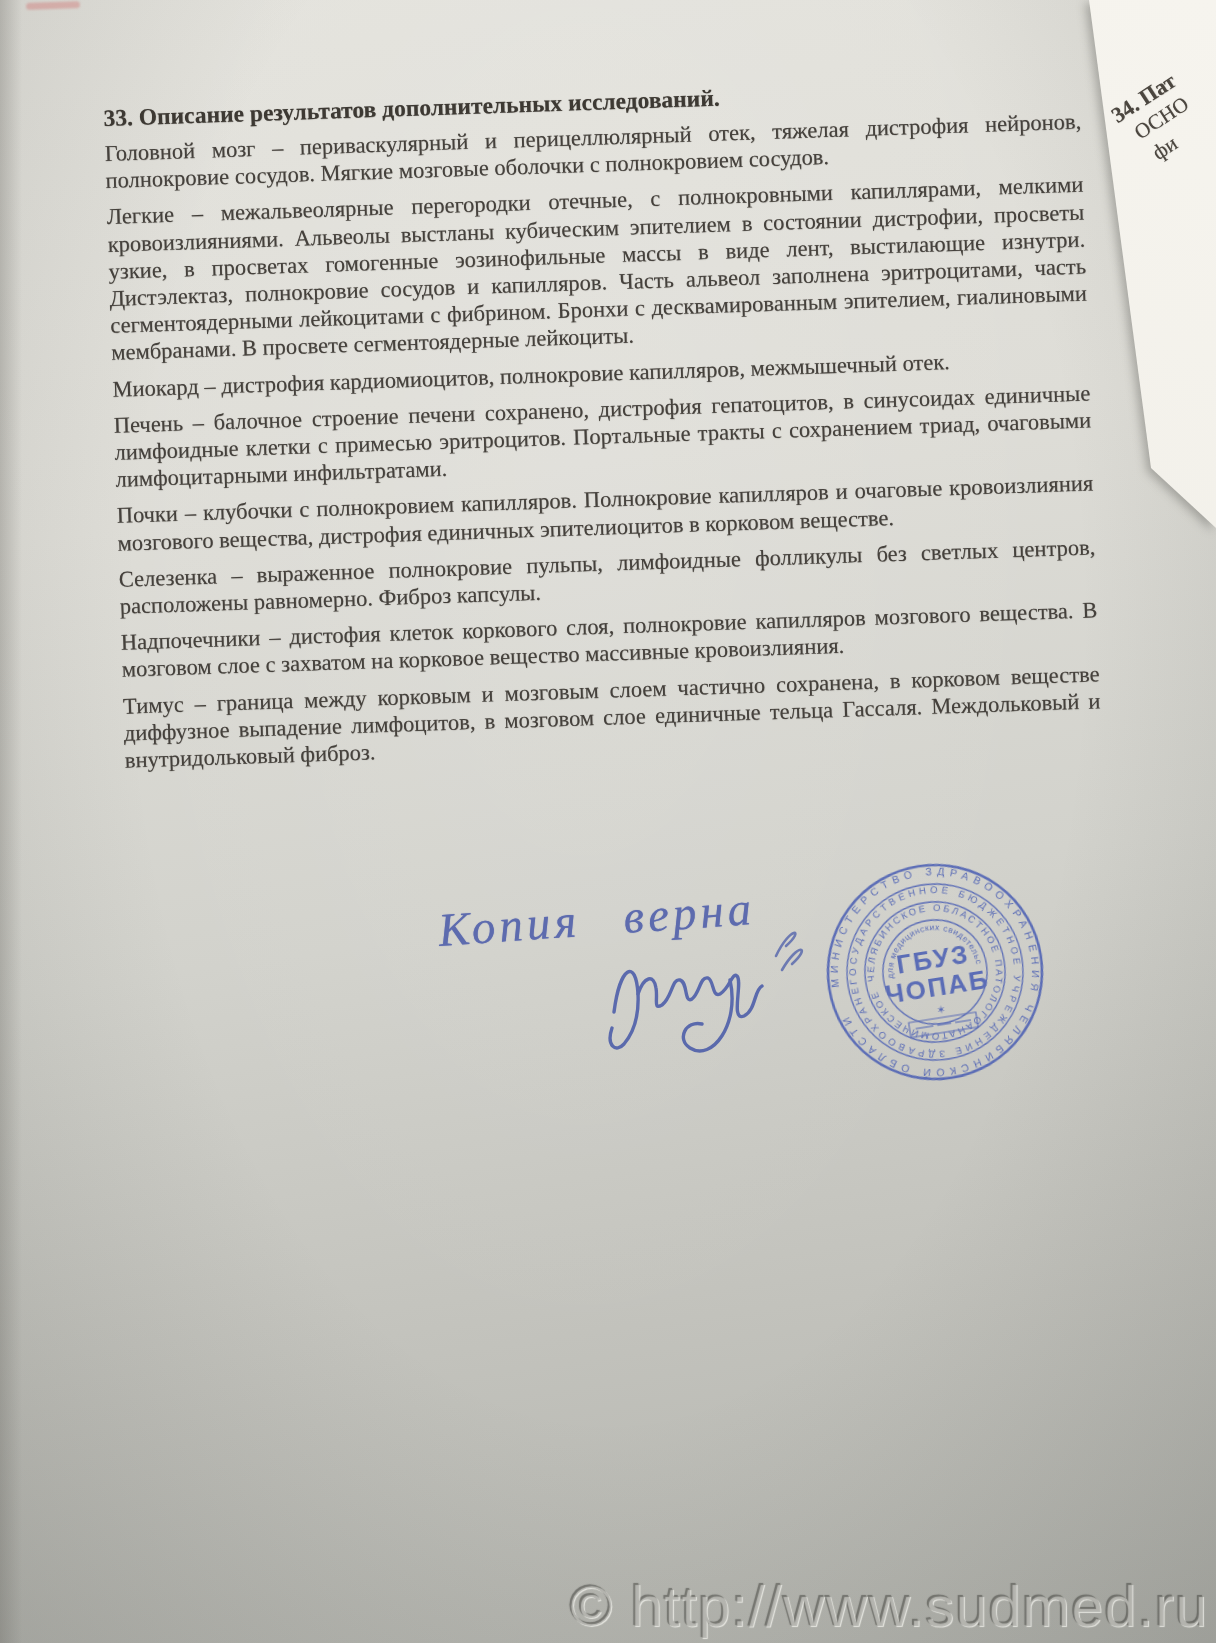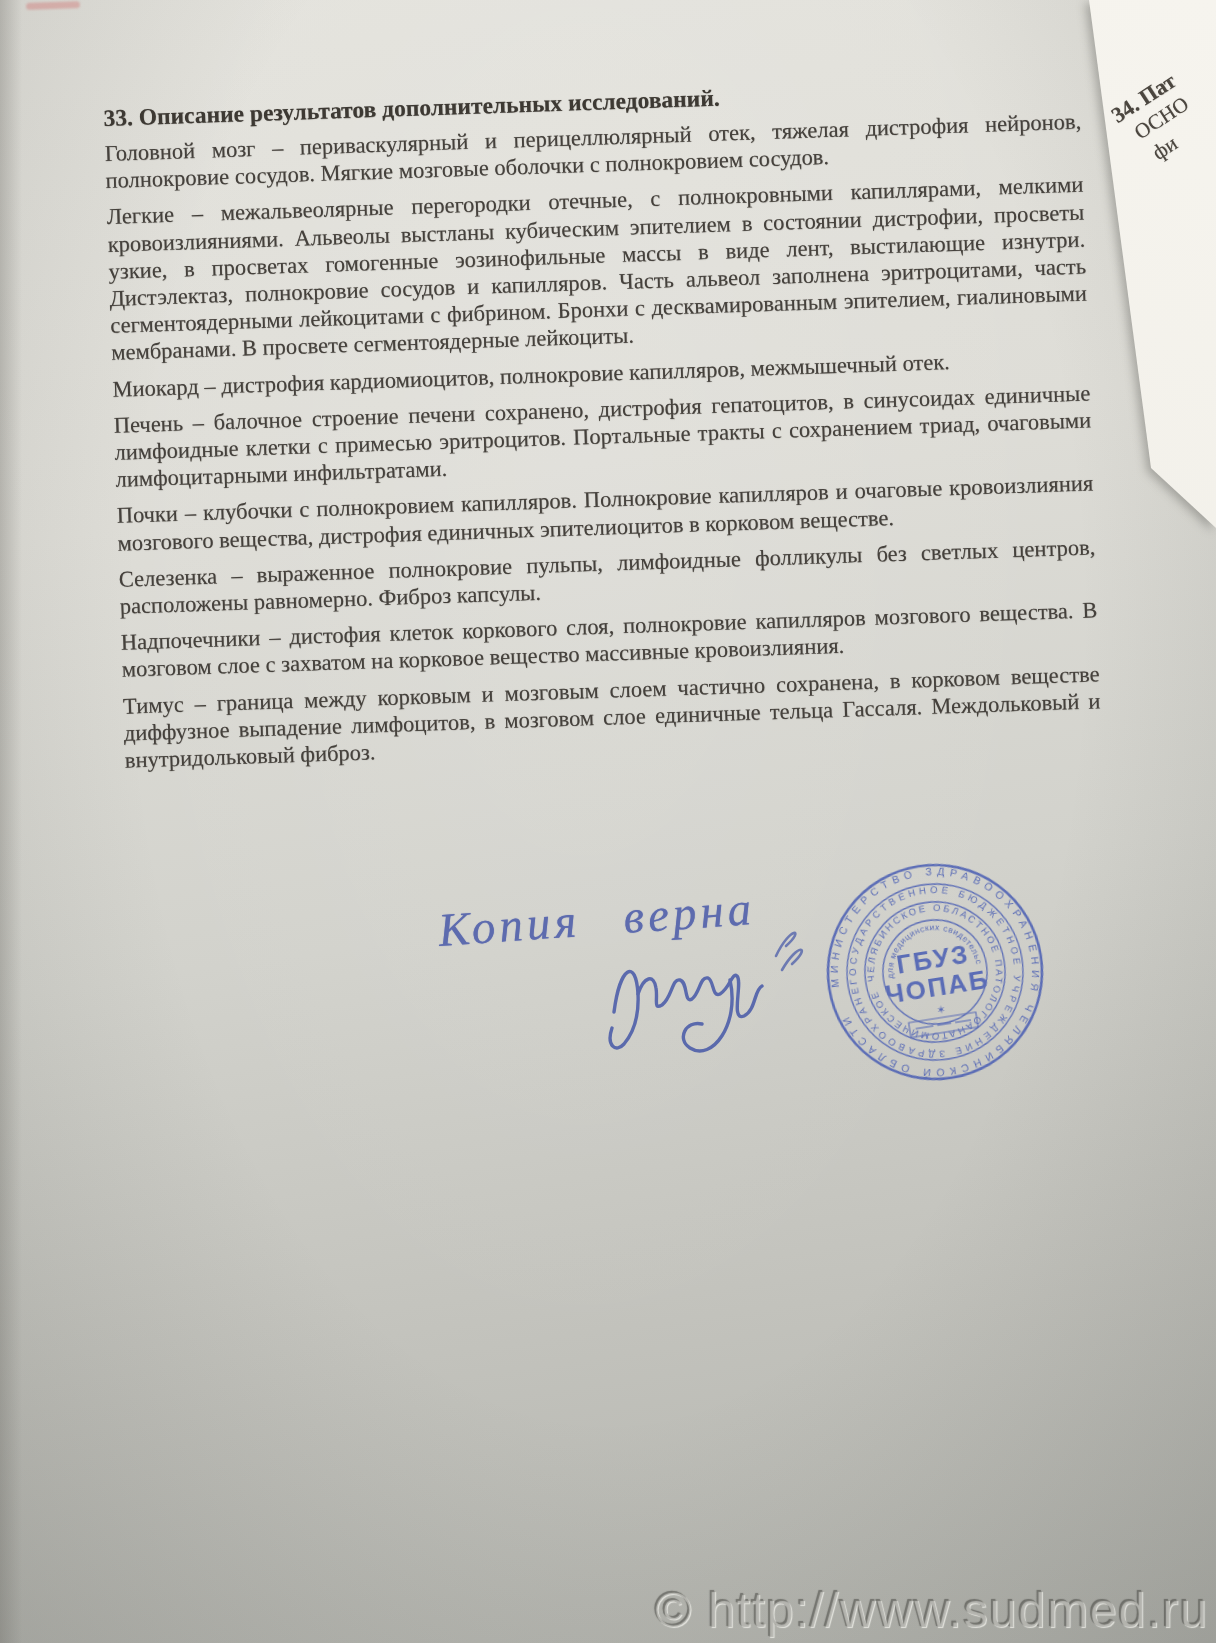--- a/index.html
+++ b/index.html
@@ -83,21 +83,21 @@
   .stamp .ring2{font-size:9.5px;letter-spacing:3.8px;}
   .stamp .ring3{font-size:9.5px;letter-spacing:2.4px;}
   .stamp .ring4{font-size:8.5px;letter-spacing:0.6px;}
   .stamp .center-big{font-size:26px;font-weight:bold;letter-spacing:2px;text-anchor:middle;}
   .stamp .star{font-size:11px;text-anchor:middle;}
 
   
   .watermark{
     position:absolute;right:8px;bottom:4px;
     font-family:"Liberation Sans",sans-serif;
-    font-size:50px;letter-spacing:1px;white-space:nowrap;
+    font-size:58px;letter-spacing:1px;white-space:nowrap;
     color:rgba(128,129,124,0.38);
     text-shadow:1px 1px 1px rgba(246,246,240,0.75), -1px -1px 1px rgba(40,40,36,0.45);
   }
 </style>
 </head>
 <body>
 
 <div class="photo">
 
   <div class="vignette"></div>

